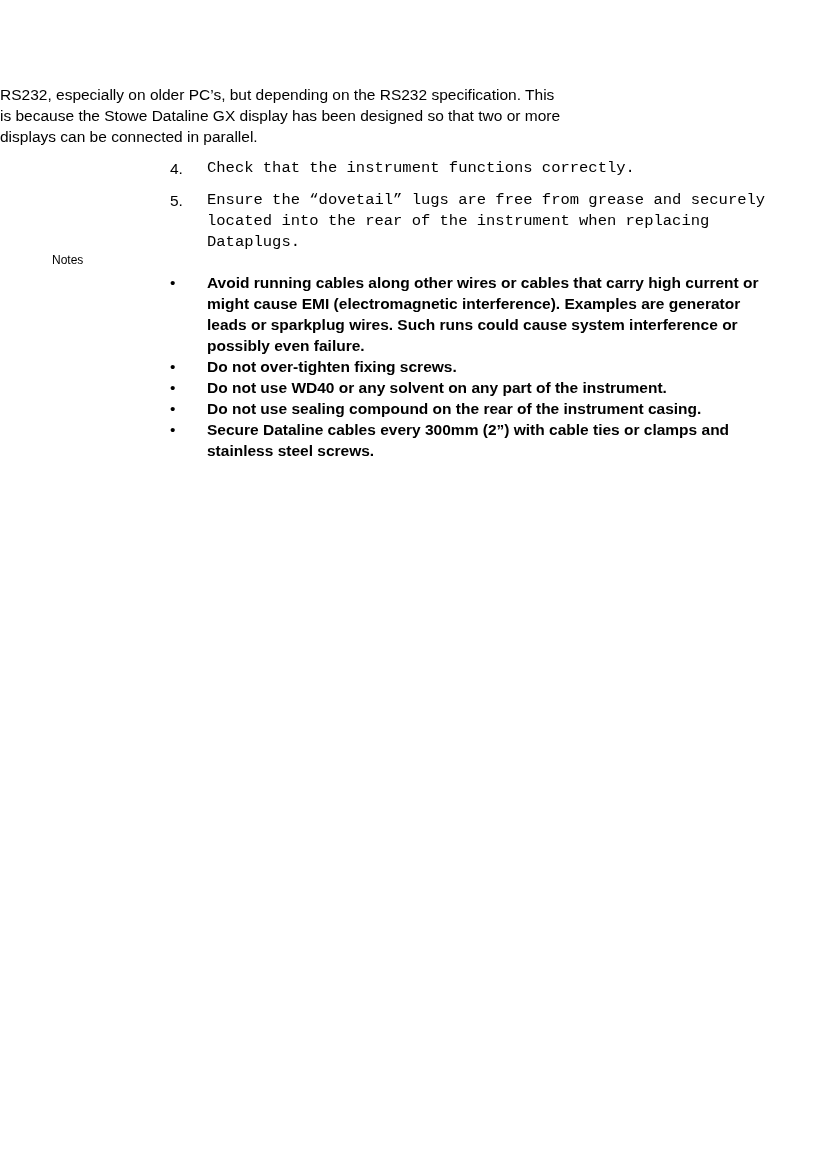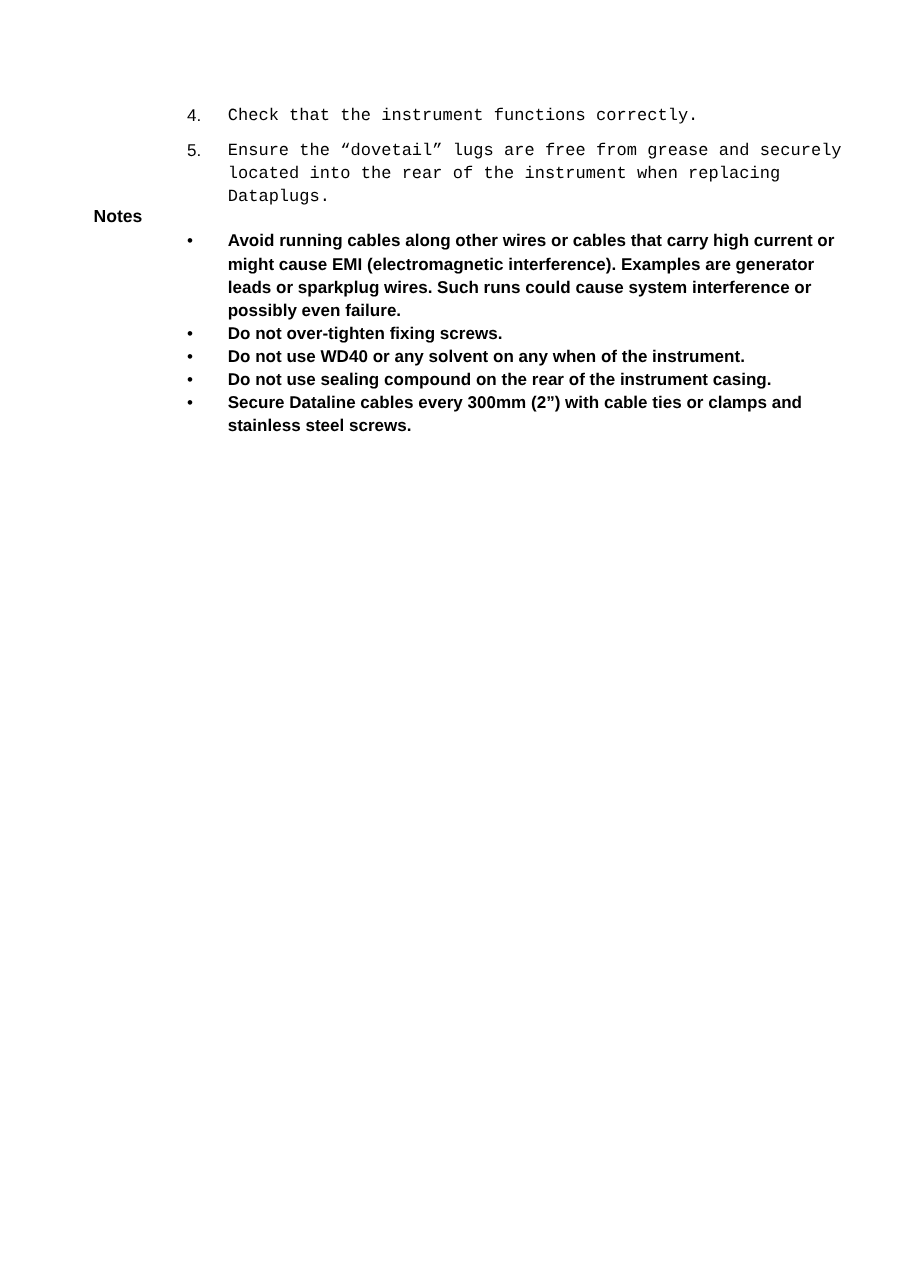--- a/index.html
+++ b/index.html
@@ -35,24 +35,24 @@
     width: 603px;
   }
   .num-item .num {
     flex: 0 0 37px;
   }
   .num-item .itext {
     flex: 1 1 auto;
     font-family: Liberation Mono, monospace;
   }
   .notes-heading {
-    margin-left: 85px;
+    margin-left: 52px;
     margin-top: -3px;
-    font-weight: bold;
-    font-size: 16px;
+    font-weight: normal;
+    font-size: 12px;
   }
   .bullet-list {
     margin-top: 1px;
   }
   .bullet-item {
     display: flex;
     margin-left: 170px;
     width: 603px;
   }
   .bullet-item .marker {
@@ -62,20 +62,21 @@
     flex: 1 1 auto;
     font-weight: bold;
   }
 </style>
 </head>
 <body>
 
 <div class="page">
   <div class="content">
 
+    <p class="para-continuation" style="margin:0;">RS232, especially on older PC’s, but depending on the RS232 specification. This is because the Stowe Dataline GX display has been designed so that two or more displays can be connected in parallel.</p>
 
     <div class="num-item">
       <span class="num">4.</span>
       <span class="itext">Check that the instrument functions correctly.</span>
     </div>
 
     <div class="num-item">
       <span class="num">5.</span>
       <span class="itext">Ensure the “dovetail” lugs are free from grease and securely located into the rear of the instrument when replacing Dataplugs.</span>
     </div>
@@ -89,21 +90,21 @@
         <span class="btext">Avoid running cables along other wires or cables that carry high current or might cause EMI (electromagnetic interference). Examples are generator leads or sparkplug wires. Such runs could cause system interference or possibly even failure.</span>
       </div>
 
       <div class="bullet-item">
         <span class="marker">•</span>
         <span class="btext">Do not over-tighten fixing screws.</span>
       </div>
 
       <div class="bullet-item">
         <span class="marker">•</span>
-        <span class="btext">Do not use WD40 or any solvent on any when of the instrument.</span>
+        <span class="btext">Do not use WD40 or any solvent on any part of the instrument.</span>
       </div>
 
       <div class="bullet-item">
         <span class="marker">•</span>
         <span class="btext">Do not use sealing compound on the rear of the instrument casing.</span>
       </div>
 
       <div class="bullet-item">
         <span class="marker">•</span>
         <span class="btext">Secure Dataline cables every 300mm (2”) with cable ties or clamps and stainless steel screws.</span>

